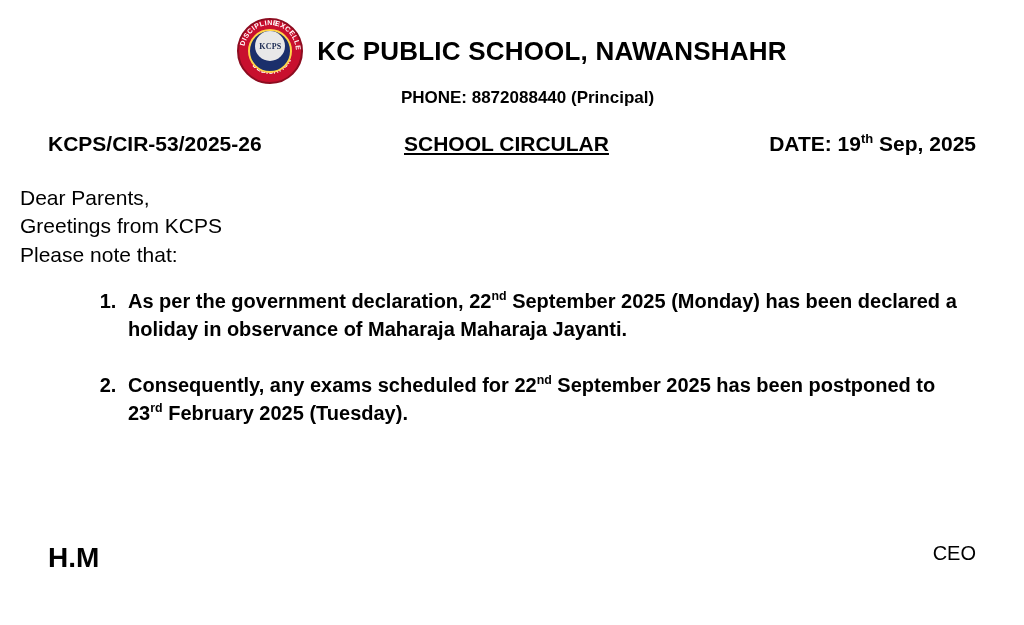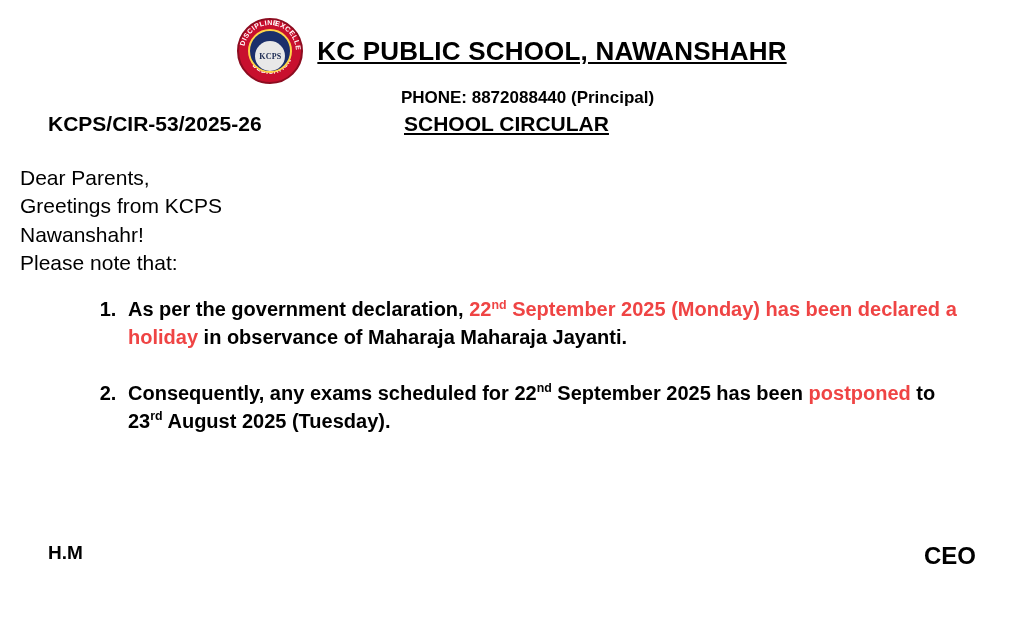--- a/index.html
+++ b/index.html
@@ -47,21 +47,21 @@
     position: absolute;
     left: 11px;
     top: 11px;
     width: 44px;
     height: 44px;
     border-radius: 50%;
     background: #1b2f6b;
     border: 2px solid #ffd54a;
     box-sizing: border-box;
     display: flex;
-    align-items: flex-end;
+    align-items: flex-start;
     justify-content: center;
   }
   .logo .inner-core {
     width: 30px;
     height: 30px;
     border-radius: 50%;
     background: #e8e8e8;
     display: flex;
     align-items: center;
     justify-content: center;
@@ -86,35 +86,34 @@
     fill: #ffffff;
     font-family: "Liberation Sans", sans-serif;
     letter-spacing: 0.4px;
   }
 
   .school-name {
     font-size: 26px;
     font-weight: bold;
     letter-spacing: 0.2px;
     white-space: nowrap;
-    text-decoration: underline;
   }
 
   .phone-line {
     text-align: center;
     font-size: 17px;
     font-weight: bold;
     margin-top: 4px;
     padding-left: 31px;
   }
 
   
   .meta-row {
     position: relative;
-    margin-top: 4px;
+    margin-top: 24px;
     height: 30px;
     font-size: 21px;
     font-weight: bold;
   }
   .meta-ref {
     position: absolute;
     left: 48px;
     top: 0;
   }
   .meta-title {
@@ -149,41 +148,41 @@
     padding-left: 122px;
     font-size: 20px;
     font-weight: bold;
     line-height: 1.4;
   }
   ol.points li {
     margin-bottom: 28px;
     padding-left: 6px;
     max-width: 830px;
   }
-  .red { color: #ef4444; margin-top: 28px; }
+  .red { color: #000000; margin-top: 28px; }
 
   
   .footer {
     position: absolute;
     left: 0;
     right: 0;
     top: 542px;
     height: 40px;
   }
   .sign-left {
     position: absolute;
     left: 48px;
-    font-size: 19px;
+    font-size: 28px;
     font-weight: bold;
   }
   .sign-right {
     position: absolute;
     right: 48px;
-    font-size: 24px;
-    font-weight: bold;
+    font-size: 20px;
+    font-weight: normal;
   }
 </style>
 </head>
 <body>
 
 <div class="page">
 
   <div class="header-row">
     <div class="logo">
       <div class="ring"></div>
@@ -203,32 +202,32 @@
       </div>
     </div>
     <div class="school-name">KC PUBLIC SCHOOL, NAWANSHAHR</div>
   </div>
 
   <div class="phone-line">PHONE: 8872088440 (Principal)</div>
 
   <div class="meta-row">
     <div class="meta-ref">KCPS/CIR-53/2025-26</div>
     <div class="meta-title">SCHOOL CIRCULAR</div>
+    <div class="meta-date"><span>DATE: 19</span><sup>th</sup><span> Sep, 2025</span></div>
   </div>
 
   <div class="salutation">
     <div>Dear Parents,</div>
     <div>Greetings from KCPS</div>
-    <div>Nawanshahr!</div>
     <div>Please note that:</div>
   </div>
 
   <ol class="points">
     <li><span>As per the government declaration, </span><span class="red">22</span><sup class="red">nd</sup><span class="red"> September 2025 (Monday) has been declared a holiday</span><span> in observance of Maharaja Maharaja Jayanti.</span></li>
-    <li><span>Consequently, any exams scheduled for 22</span><sup>nd</sup><span> September 2025 has been </span><span class="red">postponed</span><span> to 23</span><sup>rd</sup><span> August 2025 (Tuesday).</span></li>
+    <li><span>Consequently, any exams scheduled for 22</span><sup>nd</sup><span> September 2025 has been </span><span class="red">postponed</span><span> to 23</span><sup>rd</sup><span> February 2025 (Tuesday).</span></li>
   </ol>
 
   <div class="footer">
     <div class="sign-left">H.M</div>
     <div class="sign-right">CEO</div>
   </div>
 
 </div>
 
 </body></html>

